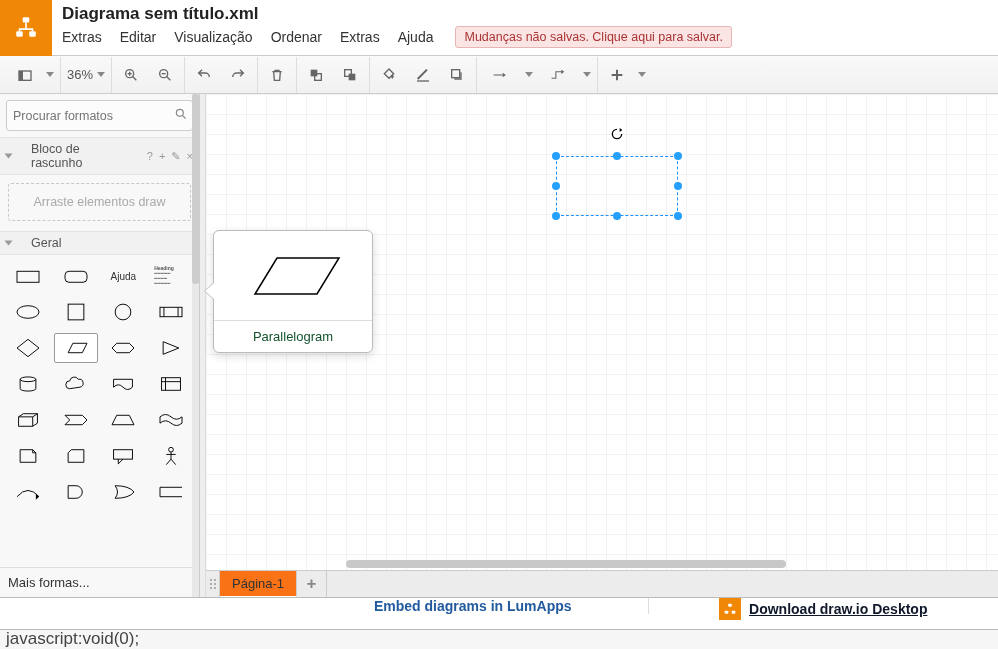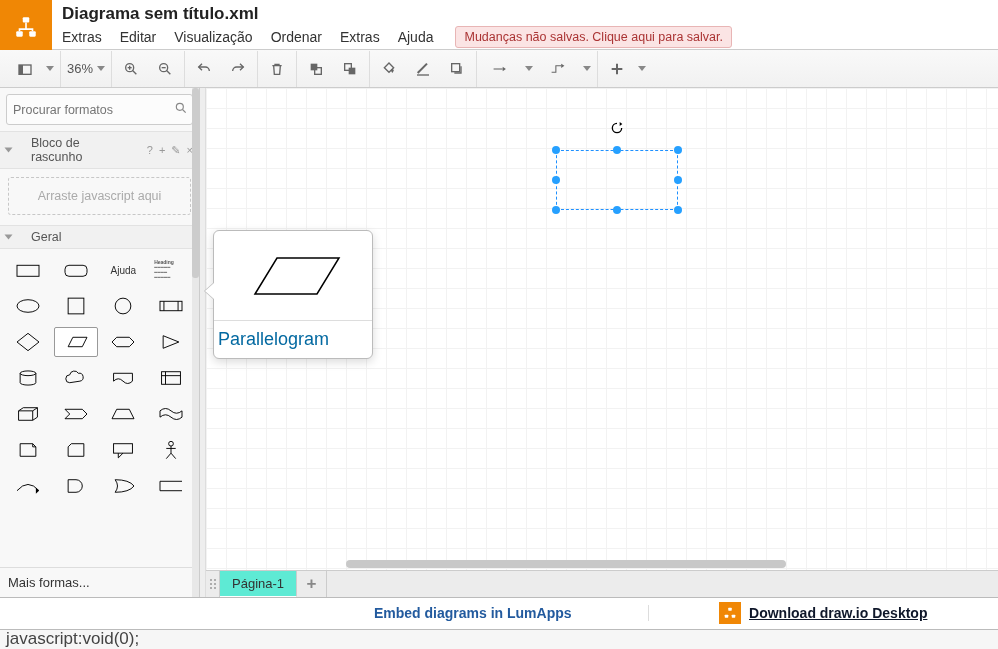--- a/index.html
+++ b/index.html
@@ -1,19 +1,19 @@
 <!DOCTYPE html>
 <html><head>
 <meta charset="utf-8">
 <style>
 * { box-sizing: border-box; margin: 0; padding: 0; font-family: -apple-system, "Helvetica Neue", Arial, sans-serif; }
 body { width: 998px; height: 649px; overflow: hidden; background: #fff; display: flex; flex-direction: column; font-size: 13px; color: #333; }
 
 
-.header { display: flex; align-items: flex-start; height: 50px; border-bottom: 1px solid #ccc; }
+.header { display: flex; align-items: flex-start; height: 56px; border-bottom: 1px solid #ccc; }
 .logo { width: 52px; height: 56px; background: #f08705; color:#fff; display:flex; align-items:center; justify-content:center; }
 .logo svg { width: 26px; height: 26px; }
 .header-right { flex: 1; display:flex; flex-direction:column; padding-left:10px; }
 .title { font-size: 17px; font-weight: 600; color:#222; padding: 4px 0 2px 0; }
 .menubar { display:flex; align-items:center; gap: 18px; font-size: 14px; color:#333; }
 .menubar span { cursor: pointer; }
 .save-badge { font-size: 12.5px; background: #fbe4e4; border:1px solid #e8b5b5; color:#a33; padding: 3px 8px; border-radius: 3px; margin-left: 4px; cursor:pointer; }
 
 
 .toolbar { height: 38px; background: linear-gradient(#f9f9f9,#f1f1f1); border-bottom:1px solid #ccc; display:flex; align-items:center; padding: 0 6px; gap: 0; }
@@ -66,32 +66,32 @@
 .rotate-handle { position:absolute; width:16px; height:16px; transform:translate(-50%,-50%); color:#000; }
 
 .h-scroll { position:absolute; left:20px; right:20px; bottom:0; height:10px; background:transparent; }
 .h-scroll-thumb { position:absolute; left:120px; width:440px; height:8px; background:#c8c8c8; border-radius:4px; }
 
 
 .page-tabs { height: 27px; border-top:1px solid #ccc; background:#ececec; display:flex; align-items:center; }
 .drag-handle { width:14px; height:100%; display:flex; align-items:center; justify-content:center; color:#999; border-right:1px solid #ccc; cursor:move; }
 .drag-handle svg { width:8px; height:12px; }
 .tab { padding: 0 12px; height:100%; display:flex; align-items:center; border-right:1px solid #ccc; font-size:13px; color:#333; cursor:pointer; }
-.tab.active { background:#5eead4; border-bottom:1px solid #fff; }
+.tab.active { background:#f97316; border-bottom:1px solid #fff; }
 .tab.add { color:#888; font-size:17px; font-weight:bold; width:30px; justify-content:center; }
 
 
 .tooltip { position:absolute; left:213px; top:230px; width:160px; background:#fff; border:1px solid #bbb; border-radius:6px; box-shadow:0 3px 10px rgba(0,0,0,.15); z-index:50; }
 .tooltip .preview { height:90px; display:flex; align-items:center; justify-content:center; border-bottom:1px solid #ddd; }
 .tooltip .preview svg { stroke:#000; stroke-width:1.5; fill:none; }
-.tooltip .label { text-align:left; padding:8px 4px; font-size:18px; color:#0369a1; }
+.tooltip .label { text-align:center; padding:8px 4px; font-size:13px; color:#14532d; }
 .tooltip .arrow { position:absolute; left:-9px; top:52px; width:0; height:0; border-top:8px solid transparent; border-bottom:8px solid transparent; border-right:9px solid #fff; filter: drop-shadow(-1px 0 0 #bbb); }
 
 
-.footer { height: 32px; border-top:1px solid #bbb; display:flex; align-items:center; }
+.footer { height: 32px; border-top:1px solid #bbb; display:flex; align-items:flex-start; }
 .footer .cell { display:flex; align-items:center; justify-content:center; gap:8px; font-size:14px; font-weight:600; }
 .footer .cell.a { flex:0 0 298px; border-right:1px solid #ddd; }
 .footer .cell.b { flex:1; border-right:1px solid #ddd; color:#225a9e; }
 .footer .cell.c { flex:1; color:#0f172a;text-decoration:underline; }
 .footer .mini-logo { width:22px; height:22px; background:#f08705; display:flex; align-items:center; justify-content:center; }
 .footer .mini-logo svg { width:14px; height:14px; color:#fff; }
 
 
 .status { height:20.5px; border-top:1px solid #bbb; background:#f6f6f6; font-size:17px; color:#444; display:flex; align-items:center; padding:0 6px; }
 </style>
@@ -253,21 +253,21 @@
     <div class="panel-header">
       <span class="caret-r"></span>
       <span>Bloco de rascunho</span>
       <span class="tools">
         <span>?</span>
         <span>+</span>
         <span>✎</span>
         <span>×</span>
       </span>
     </div>
-    <div class="scratch-drop">Arraste javascript aqui</div>
+    <div class="scratch-drop">Arraste elementos draw</div>
 
     <div class="panel-header">
       <span class="caret-r"></span>
       <span>Geral</span>
     </div>
 
     <div class="shapes-grid">
       <div class="shape-cell">
           <svg viewBox="0 0 40 28">
             <rect x="6" y="8" width="28" height="14"></rect>

